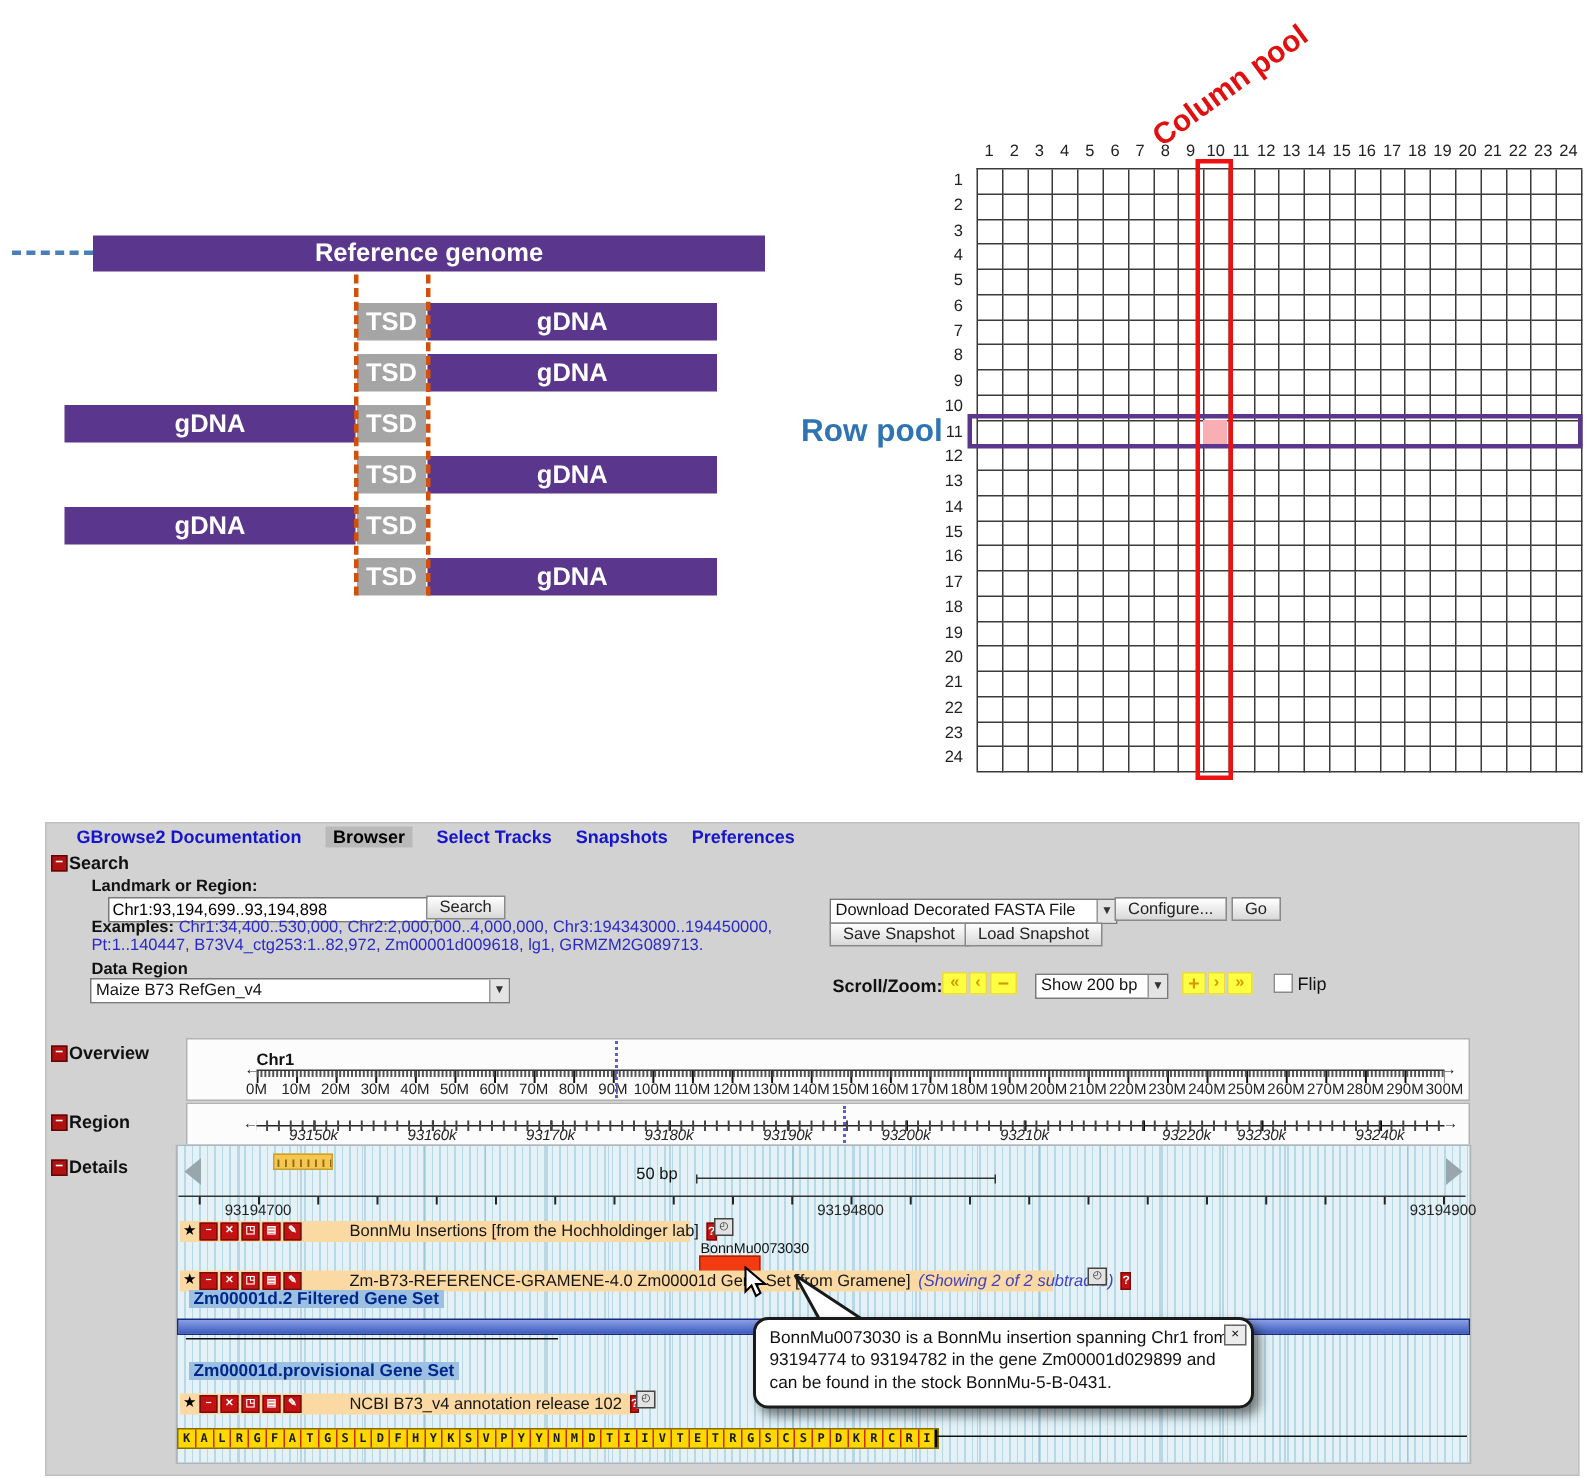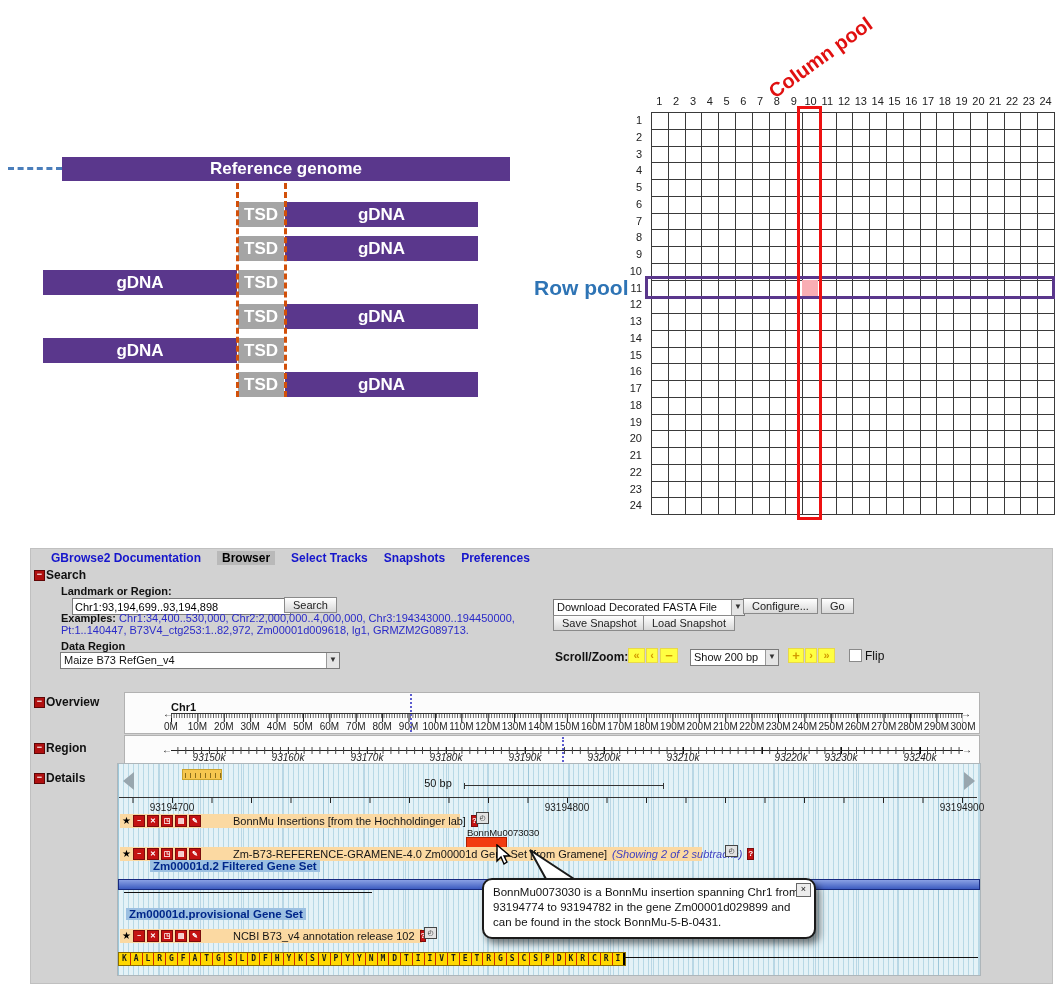--- a/index.html
+++ b/index.html
@@ -121,21 +121,21 @@
           border:1px solid #b02000;}
   #gene-bar{position:absolute;left:0;top:115px;width:860px;height:9px;
           background:linear-gradient(#8aa0e4,#3d5cc0);border:1px solid #182a80;}
   #gene-underline{position:absolute;left:6px;top:128px;width:248px;border-top:1px solid #101010;}
   #cds-line{position:absolute;left:506px;top:193px;width:354px;border-top:1px solid #101010;}
   #amino-track{position:absolute;left:0;top:188px;width:506px;height:12px;background:#ffd800;
           border:1px solid #8a6d00;display:flex;}
   #amino-track span{flex:1;border-right:1px solid #cc2b00;font-family:"DejaVu Sans Mono",monospace;
           font-size:8px;font-weight:bold;color:#1a1a1a;text-align:center;line-height:12px;}
   #amino-track span:last-child{border-right:2px solid #000;}
-  #tooltip{position:absolute;left:364px;top:114px;width:312px;background:#fff;
+  #tooltip{position:absolute;left:384px;top:114px;width:312px;background:#fff;
           border:2px solid #1a1a1a;border-radius:10px;padding:5px 9px 6px 9px;font-size:11.5px;
           line-height:1.32;color:#111;box-shadow:4px 5px 7px rgba(0,0,0,.5);z-index:10;}
   #tooltip-close{position:absolute;right:3px;top:3px;width:13px;height:12px;background:#ececec;
           border:1px solid #666;font-size:9px;line-height:11px;text-align:center;cursor:pointer;}
   #tooltip-tail{position:absolute;left:404px;top:84px;z-index:9;}
   #cursor{position:absolute;left:376px;top:80px;z-index:11;}
 </style>
 </head>
 <body>
 
@@ -965,21 +965,21 @@
           <span class="ric">◳</span>
           <span class="ric">▤</span>
           <span class="ric">✎</span>
         </span>
       <span class="track-title">Zm-B73-REFERENCE-GRAMENE-4.0 Zm00001d Gene Set [from Gramene]</span>
       <span class="subnote">(Showing 2 of 2 subtracks)</span>
       <span class="qic">?</span>
     </div>
     <div class="popout" style="left:607px;top:81px;">◴</div>
 
-    <div class="subtrack-label" style="top:96px;margin-left:24px;">Zm00001d.2 Filtered Gene Set</div>
+    <div class="subtrack-label" style="top:96px;">Zm00001d.2 Filtered Gene Set</div>
     <div id="gene-bar"></div>
     <div id="gene-underline"></div>
     <div class="subtrack-label" style="top:144px;">Zm00001d.provisional Gene Set</div>
 
     <div class="track-header" style="top:165px;width:302px;">
       <span class="ticons">
           <span class="star">★</span>
           <span class="ric">−</span>
           <span class="ric">✕</span>
           <span class="ric">◳</span>

